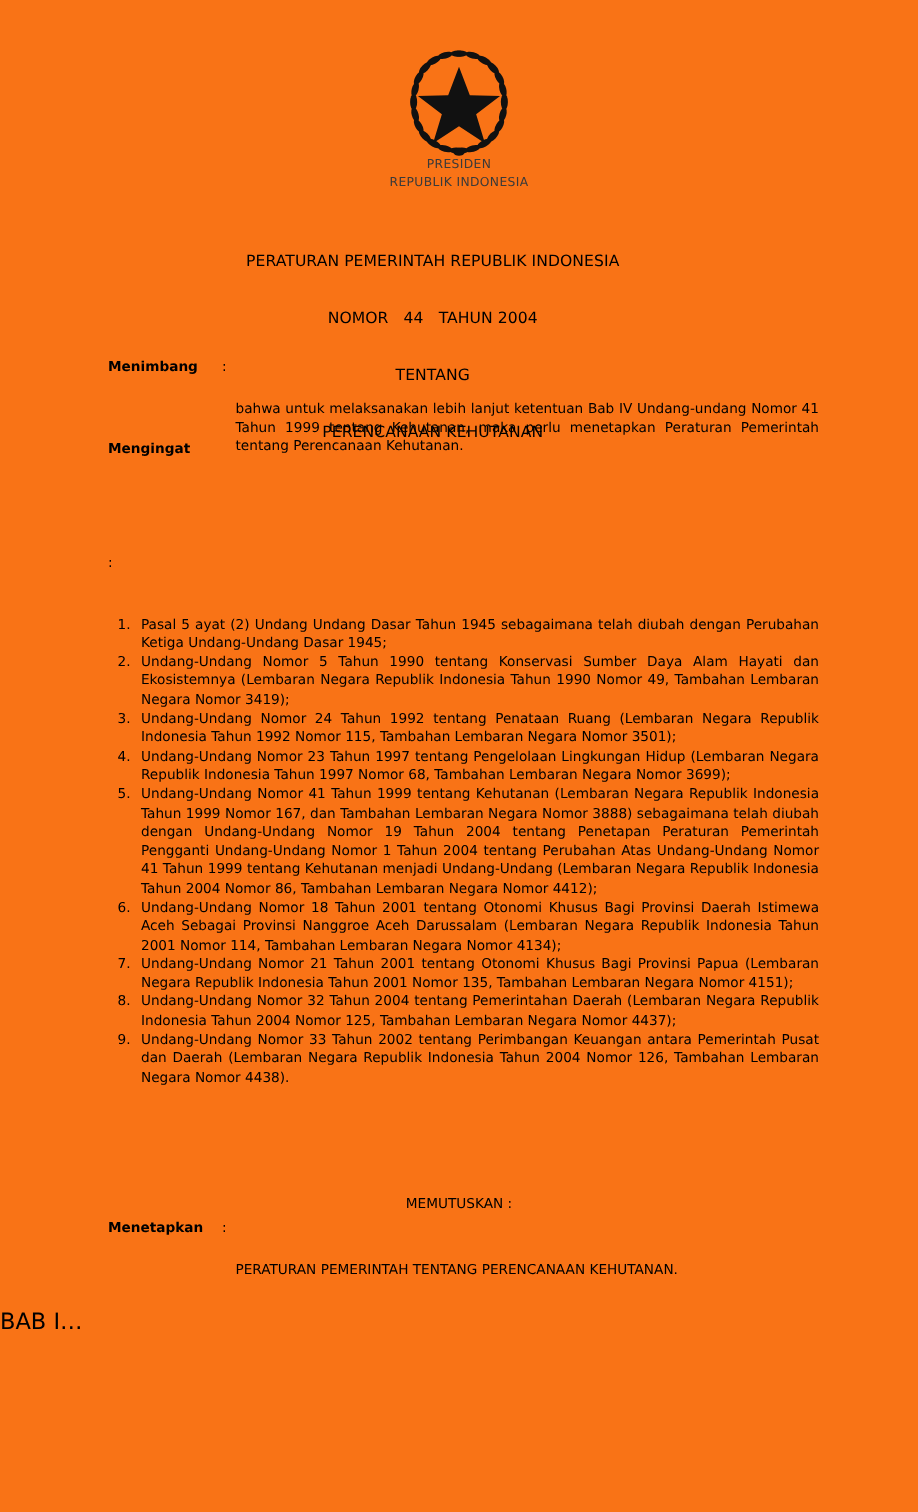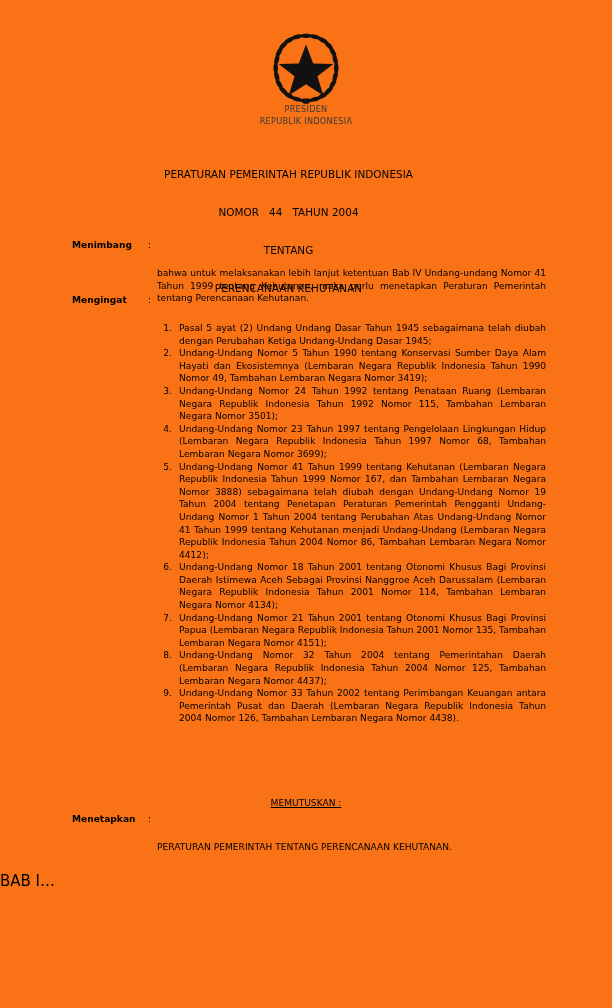--- a/index.html
+++ b/index.html
@@ -90,21 +90,21 @@
     flex: 1 1 auto;
     text-align: justify;
     text-justify: inter-word;
     margin-top: 28px;
   }
   .row-body.nojust {
     text-align: left;
   }
 
   #row-menimbang { top: 239px; }
-  #row-mengingat { top: 294px; }
+  #row-mengingat { top: 294px; flex-direction: column; }
 
   
   ol.law-list {
     margin: 0;
     padding: 0;
     list-style: none;
     counter-reset: lawitem;
   }
   ol.law-list > li {
     counter-increment: lawitem;
@@ -125,21 +125,20 @@
 
   
   .memutuskan {
     position: absolute;
     left: 0;
     top: 797px;
     width: 612px;
     text-align: center;
     font-size: 9.1px;
     line-height: 12.6px;
-    text-decoration: underline;
   }
   #row-menetapkan {
     top: 813px;
   }
 
   
   .footer-note {
     position: absolute;
     left: 0;
     top: 872px;

